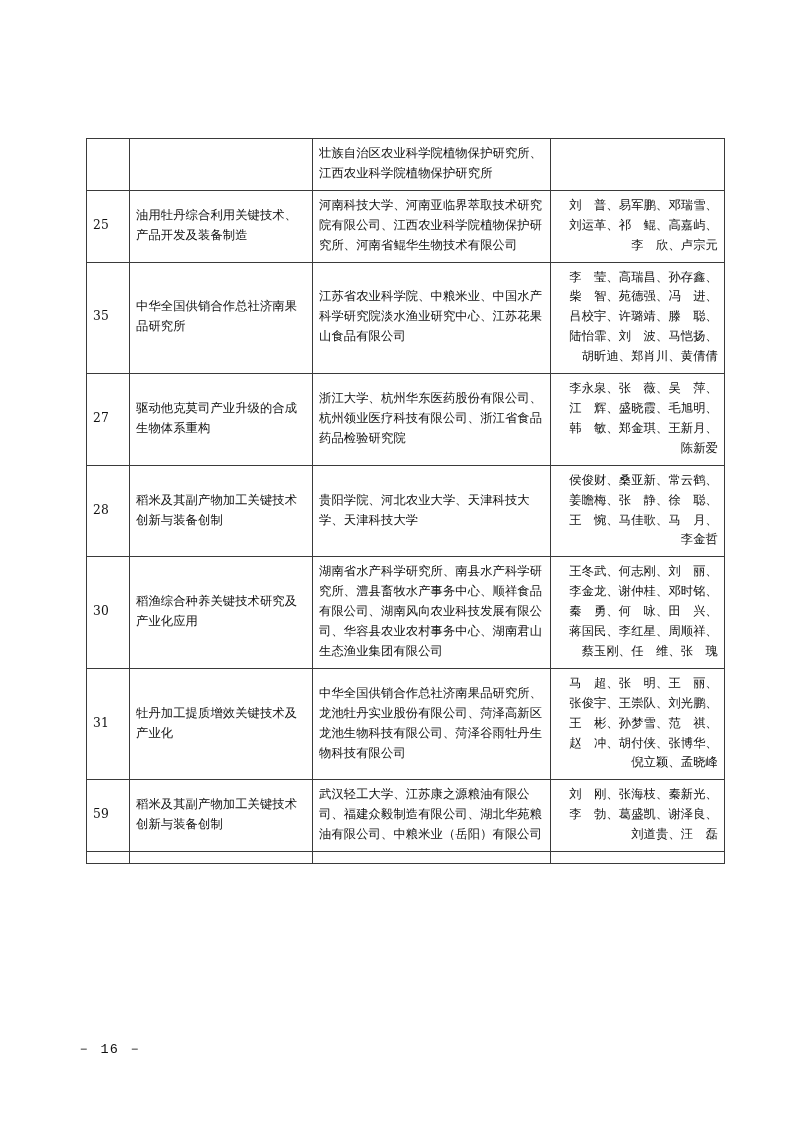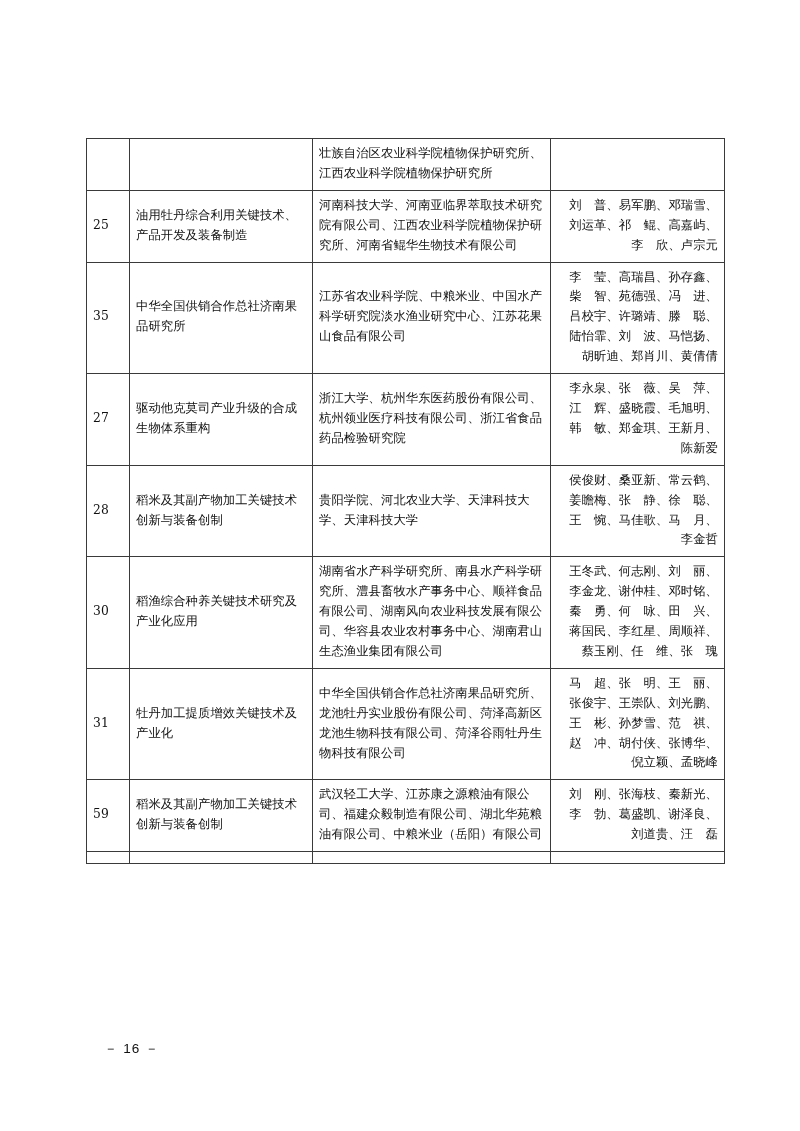--- a/index.html
+++ b/index.html
@@ -77,24 +77,24 @@
   }
   td.empty-cell {
     padding: 0;
   }
   .footer {
     position: absolute;
     left: 0;
     top: 1040px;
     width: 800px;
     text-align: left;
-    padding-left: 104px;
+    padding-left: 77px;
     box-sizing: border-box;
     font-size: 13.5px;
-    font-family: Liberation Sans, sans-serif;
+    font-family: Liberation Mono, monospace;
     letter-spacing: 1px;
     color: #111;
   }
 </style>
 </head>
 <body>
 
 <div class="page">
 
   <div class="table-wrap">

